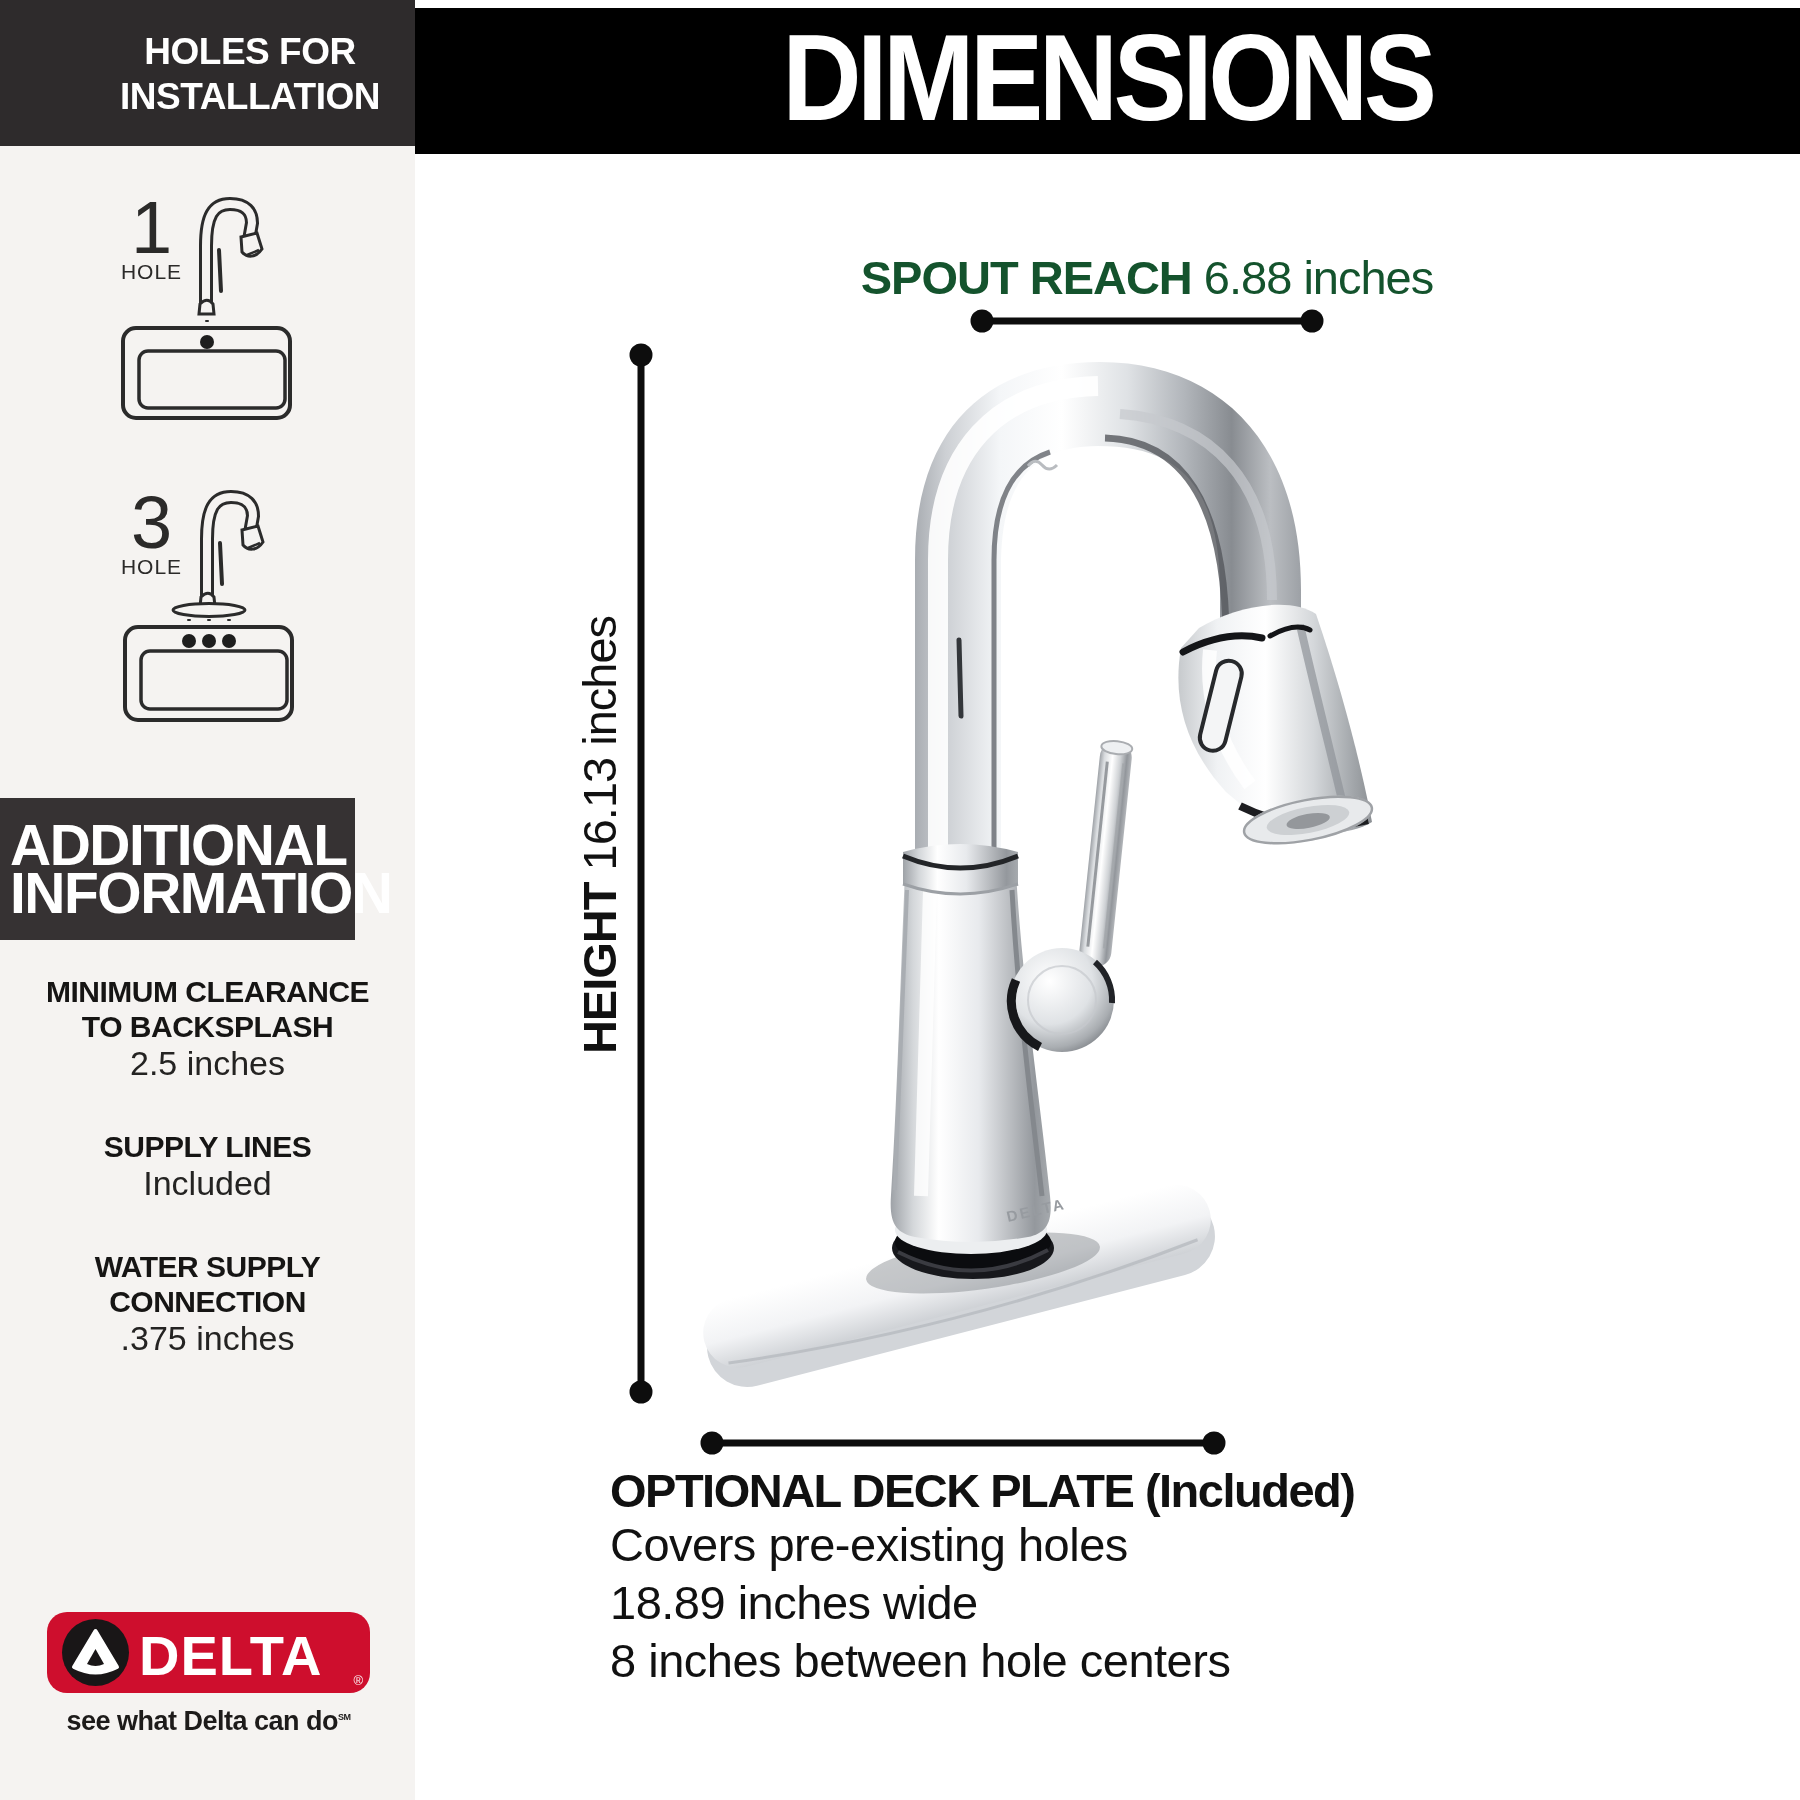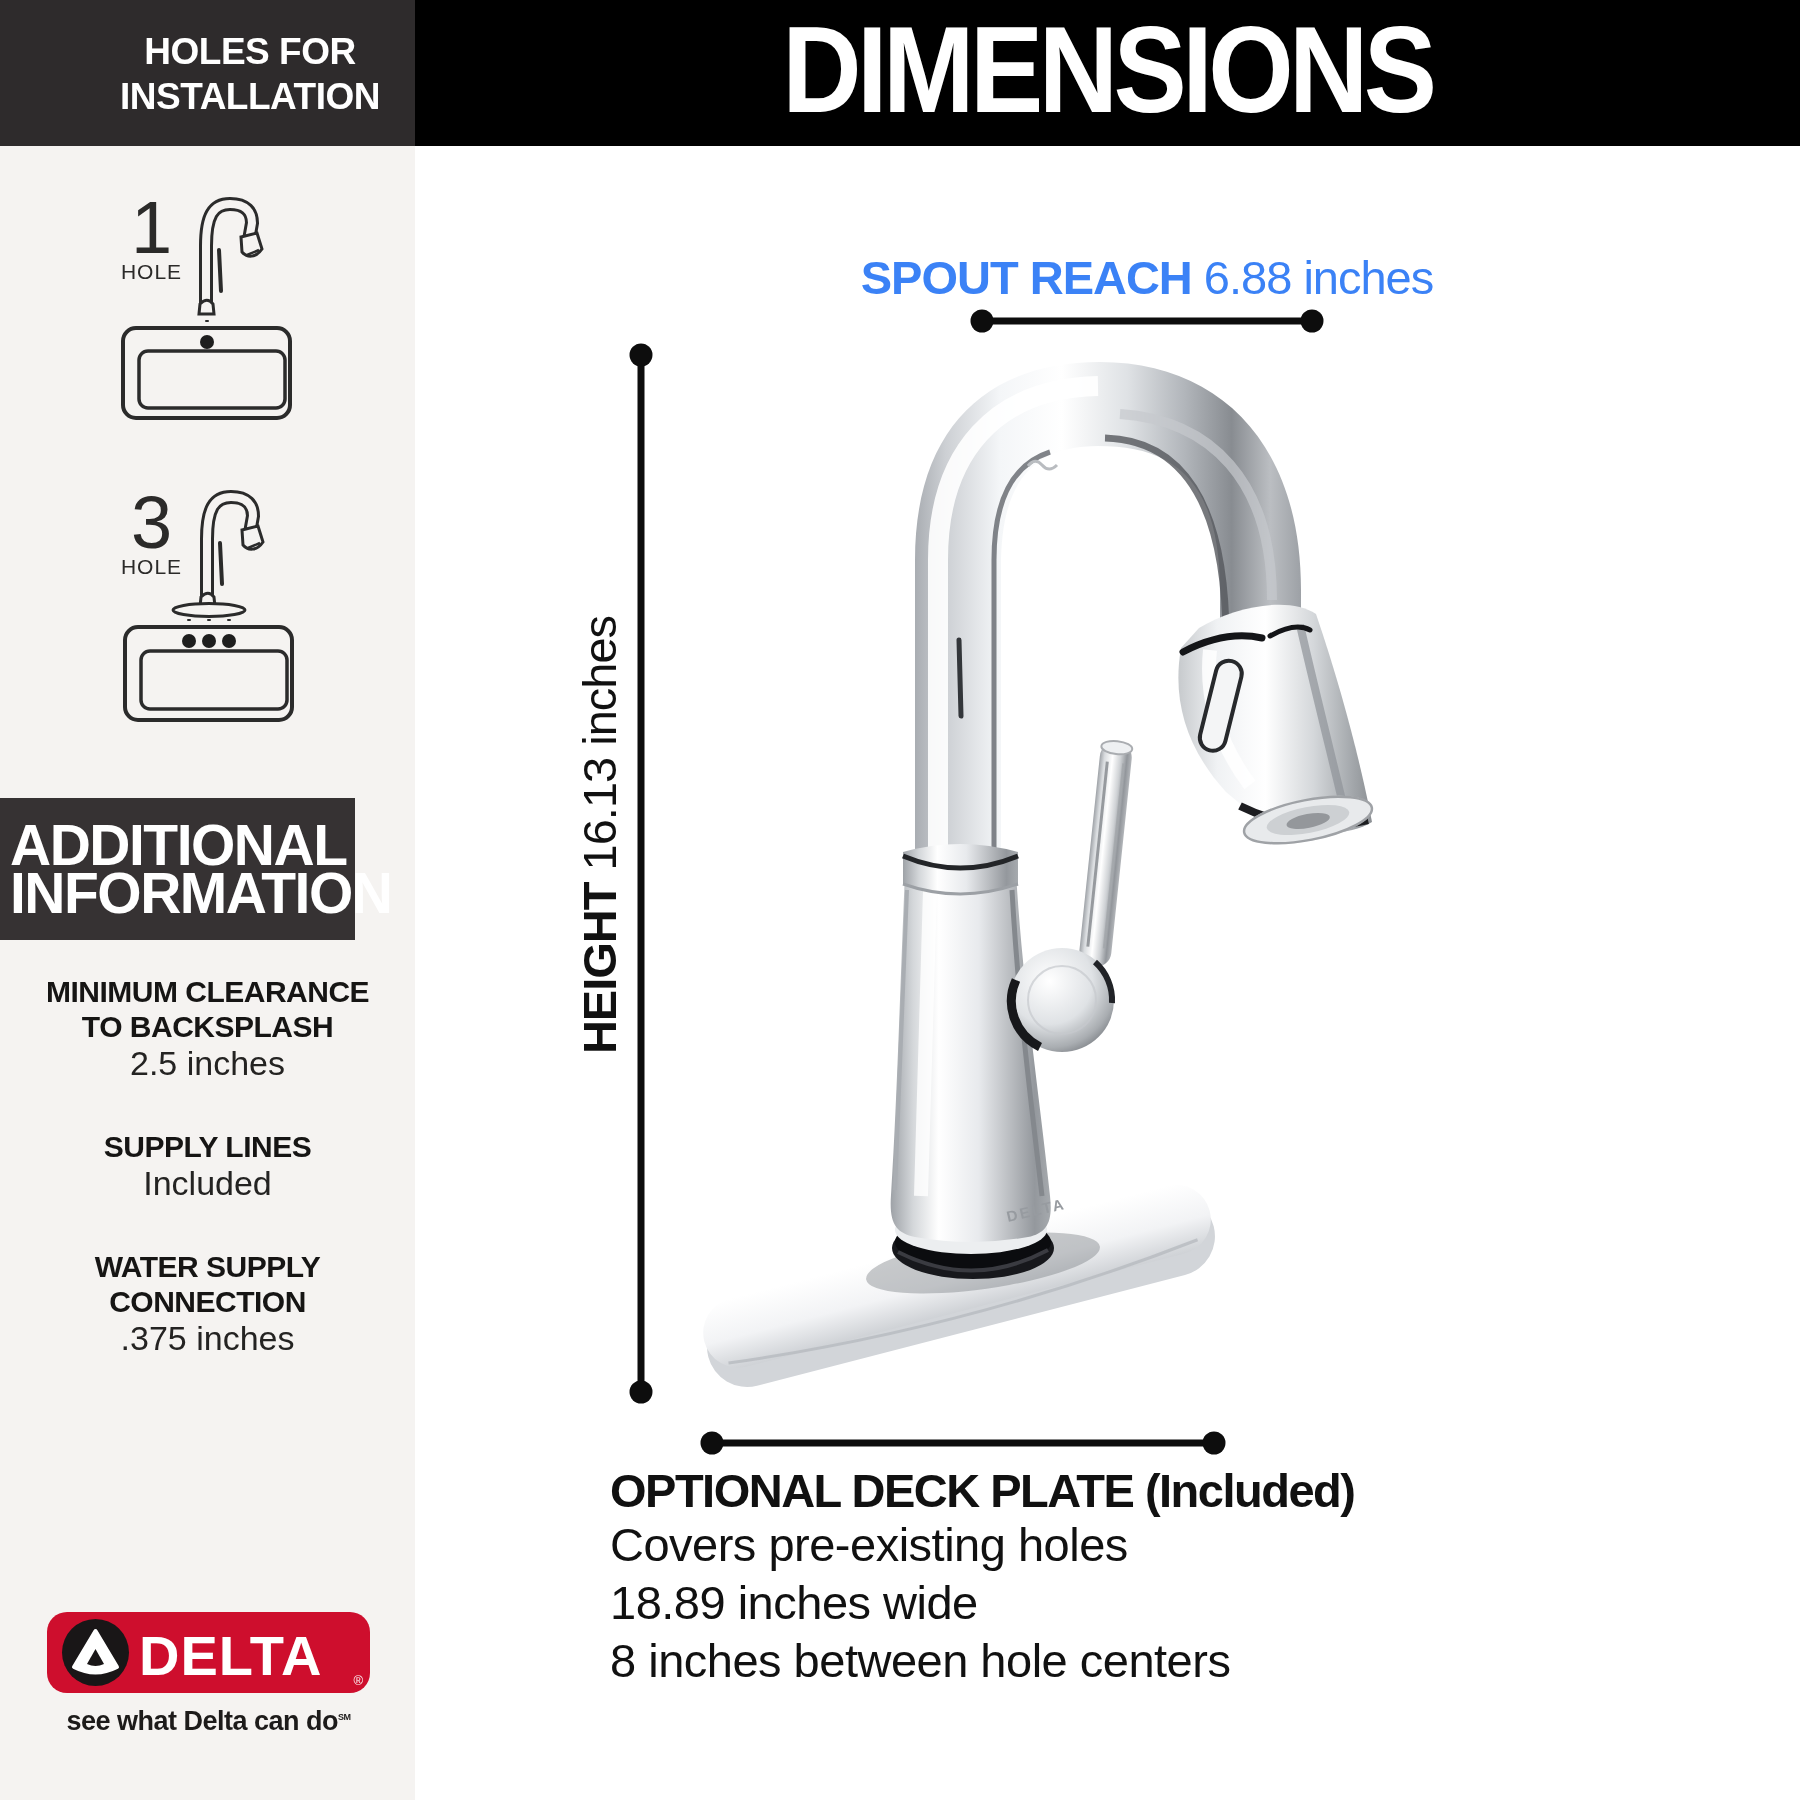--- a/index.html
+++ b/index.html
@@ -57,30 +57,30 @@
     position:absolute; right:7px; bottom:5px; color:#ffffff; font-size:13px; opacity:.95;
   }
   .delta-tagline {
     left:47px; top:1706px; width:323px; text-align:center;
     font-weight:700; font-size:27px; letter-spacing:-0.5px; color:#1d1b1a;
   }
   .delta-tagline sup { font-size:9px; }
 
   
   .title-bar {
-    left:415px; top:0; width:1385px; height:146px; background:#000000;
+    left:415px; top:8px; width:1385px; height:146px; background:#000000;
     display:flex; align-items:center; justify-content:center;
   }
   .title-text {
     color:#ffffff; font-weight:700; font-size:122px; letter-spacing:-5px;
     transform:scaleX(0.9); white-space:nowrap; padding-bottom:6px;
   }
   .spout-label {
     left:1147px; top:250px; transform:translateX(-50%);
-    white-space:nowrap; font-size:47px; letter-spacing:-1px; color:#3b82f6;
+    white-space:nowrap; font-size:47px; letter-spacing:-1px; color:#14532d;
   }
   .dim-bold { font-weight:700; }
   .height-label {
     left:599px; top:835px; transform:translate(-50%,-50%) rotate(-90deg);
     white-space:nowrap; font-size:47px; letter-spacing:-1px; color:#111111;
   }
   .deck-text {
     left:610px; top:1466px; width:800px; color:#111111;
   }
   .deck-title { font-weight:700; font-size:47px; line-height:50px; letter-spacing:-1.5px; }

